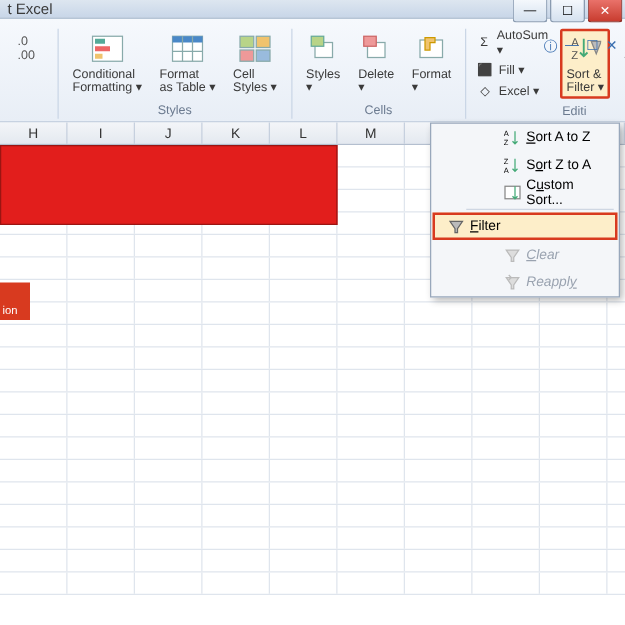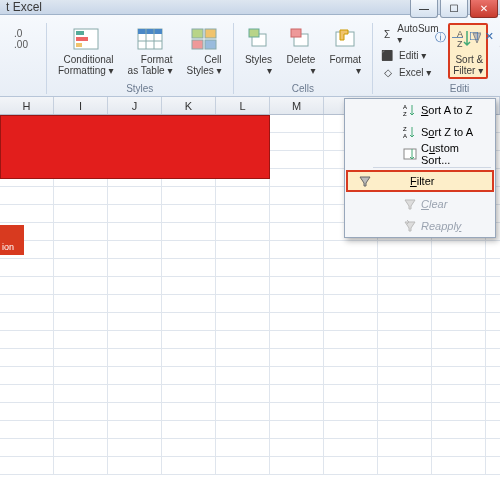--- a/index.html
+++ b/index.html
@@ -12,21 +12,21 @@
 .win-btn.close { background: linear-gradient(#e9726a,#c83c2f); color: #fff; border-color: #8e2f27; }
 .help-row { position: absolute; right: 6px; top: 30px; display: flex; gap: 6px; font-size: 11px; color: #4a6; }
 .help-row span { color: #3a6fb0; cursor: pointer; }
 
 .ribbon { background: linear-gradient(#f6f9fd,#e8eef6); border-bottom: 1px solid #b7c5d8; padding: 8px 4px 2px 4px; display: flex; }
 .rgroup { border-right: 1px solid #cad6e6; padding: 0 8px; display: flex; flex-direction: column; align-items: center; }
 .rgroup-row { display: flex; gap: 8px; align-items: flex-start; }
 .rbtn { display: flex; flex-direction: column; align-items: center; font-size: 10px; color: #3a3a3a; cursor: pointer; padding: 2px; border: 1px solid transparent; border-radius: 3px; }
 .rbtn.highlighted { background: #fdeec9; border: 2px solid #d83a1f; border-radius: 2px; padding: 1px 3px; }
 .rbtn .ico { width: 28px; height: 26px; display: flex; align-items: center; justify-content: center; }
-.rbtn .lbl { text-align: right; line-height: 11px; margin-top: 2px; white-space: pre; }
+.rbtn .lbl { text-align: left; line-height: 11px; margin-top: 2px; white-space: pre; }
 .group-label { font-size: 10px; color: #6b7a8f; margin-top: 4px; text-align: right; }
 .editing-col { display: flex; flex-direction: column; gap: 3px; font-size: 10px; color: #3a3a3a; }
 .editing-col .erow { display: flex; align-items: center; gap: 4px; cursor: pointer; }
 .editing-col .eico { width: 14px; height: 14px; display: inline-flex; align-items: center; justify-content: center; }
 
 .colhdr { display: flex; background: linear-gradient(#f3f5f8,#e4e9f0); border-bottom: 1px solid #b4bfcf; height: 18px; font-size: 11px; color: #333; }
 .colhdr div { width: 54px; border-right: 1px solid #c6d0de; text-align: center; line-height: 18px; }
 
 .grid { position: relative; }
 .grid-bg { position: absolute; inset: 0; }
@@ -36,21 +36,21 @@
 .red-block { position: absolute; left: 0; top: 0; width: 270px; height: 64px; background: #e21e1c; border: 1px solid #9b1512; }
 .red-small { position: absolute; left: 0; top: 110px; width: 24px; height: 14px; background: #d83a1f; color: #fff; font-size: 9px; line-height: 14px; padding: 15px 2px; }
 
 .menu { position: absolute; right: 4px; top: 98px; width: 152px; background: #f4f6f9; border: 1px solid #98a7bb; box-shadow: 2px 3px 6px rgba(0,0,0,0.3); font-size: 11px; }
 .menu .mitem { display: flex; align-items: center; height: 22px; padding: 0 6px; cursor: pointer; margin-left: 48px; }
 .menu .mitem .mico { width: 22px; display: flex; align-items: center; justify-content: center; }
 .menu .mitem .mlbl { flex: 1; }
 .menu .mitem .arrow { font-size: 9px; color: #555; }
 .menu .mitem.disabled { color: #9aa3b0; font-style: italic; }
 .menu .sep { height: 1px; background: #cfd7e3; margin: 2px 4px 2px 28px; }
-.menu .mitem.highlighted { border: 2px solid #d83a1f; background: #fdeec9; height: 22px; margin: 1px; gap: 34px; }
+.menu .mitem.highlighted { border: 2px solid #d83a1f; background: #fdeec9; height: 22px; margin: 1px; }
 .menu .u { text-decoration: underline; }
 
 svg { display: block; }
 </style>
 </head>
 <body>
 
 <div class="titlebar">
   <span class="title">t Excel</span>
   <div class="win-controls">
@@ -156,21 +156,21 @@
 
   <div class="rgroup" style="border-right:none">
     <div class="rgroup-row">
       <div class="editing-col">
         <div class="erow">
             <span class="eico">Σ</span>
             <span>AutoSum ▾</span>
           </div>
         <div class="erow">
             <span class="eico" style="color:#3a7">⬛</span>
-            <span>Editi ▾</span>
+            <span>Fill ▾</span>
           </div>
         <div class="erow">
             <span class="eico">◇</span>
             <span>Excel ▾</span>
           </div>
       </div>
       <div class="rbtn highlighted">
         <div class="ico">
           <svg width="26" height="24">
               <text x="2" y="10" font-size="9" fill="#555">A</text>

